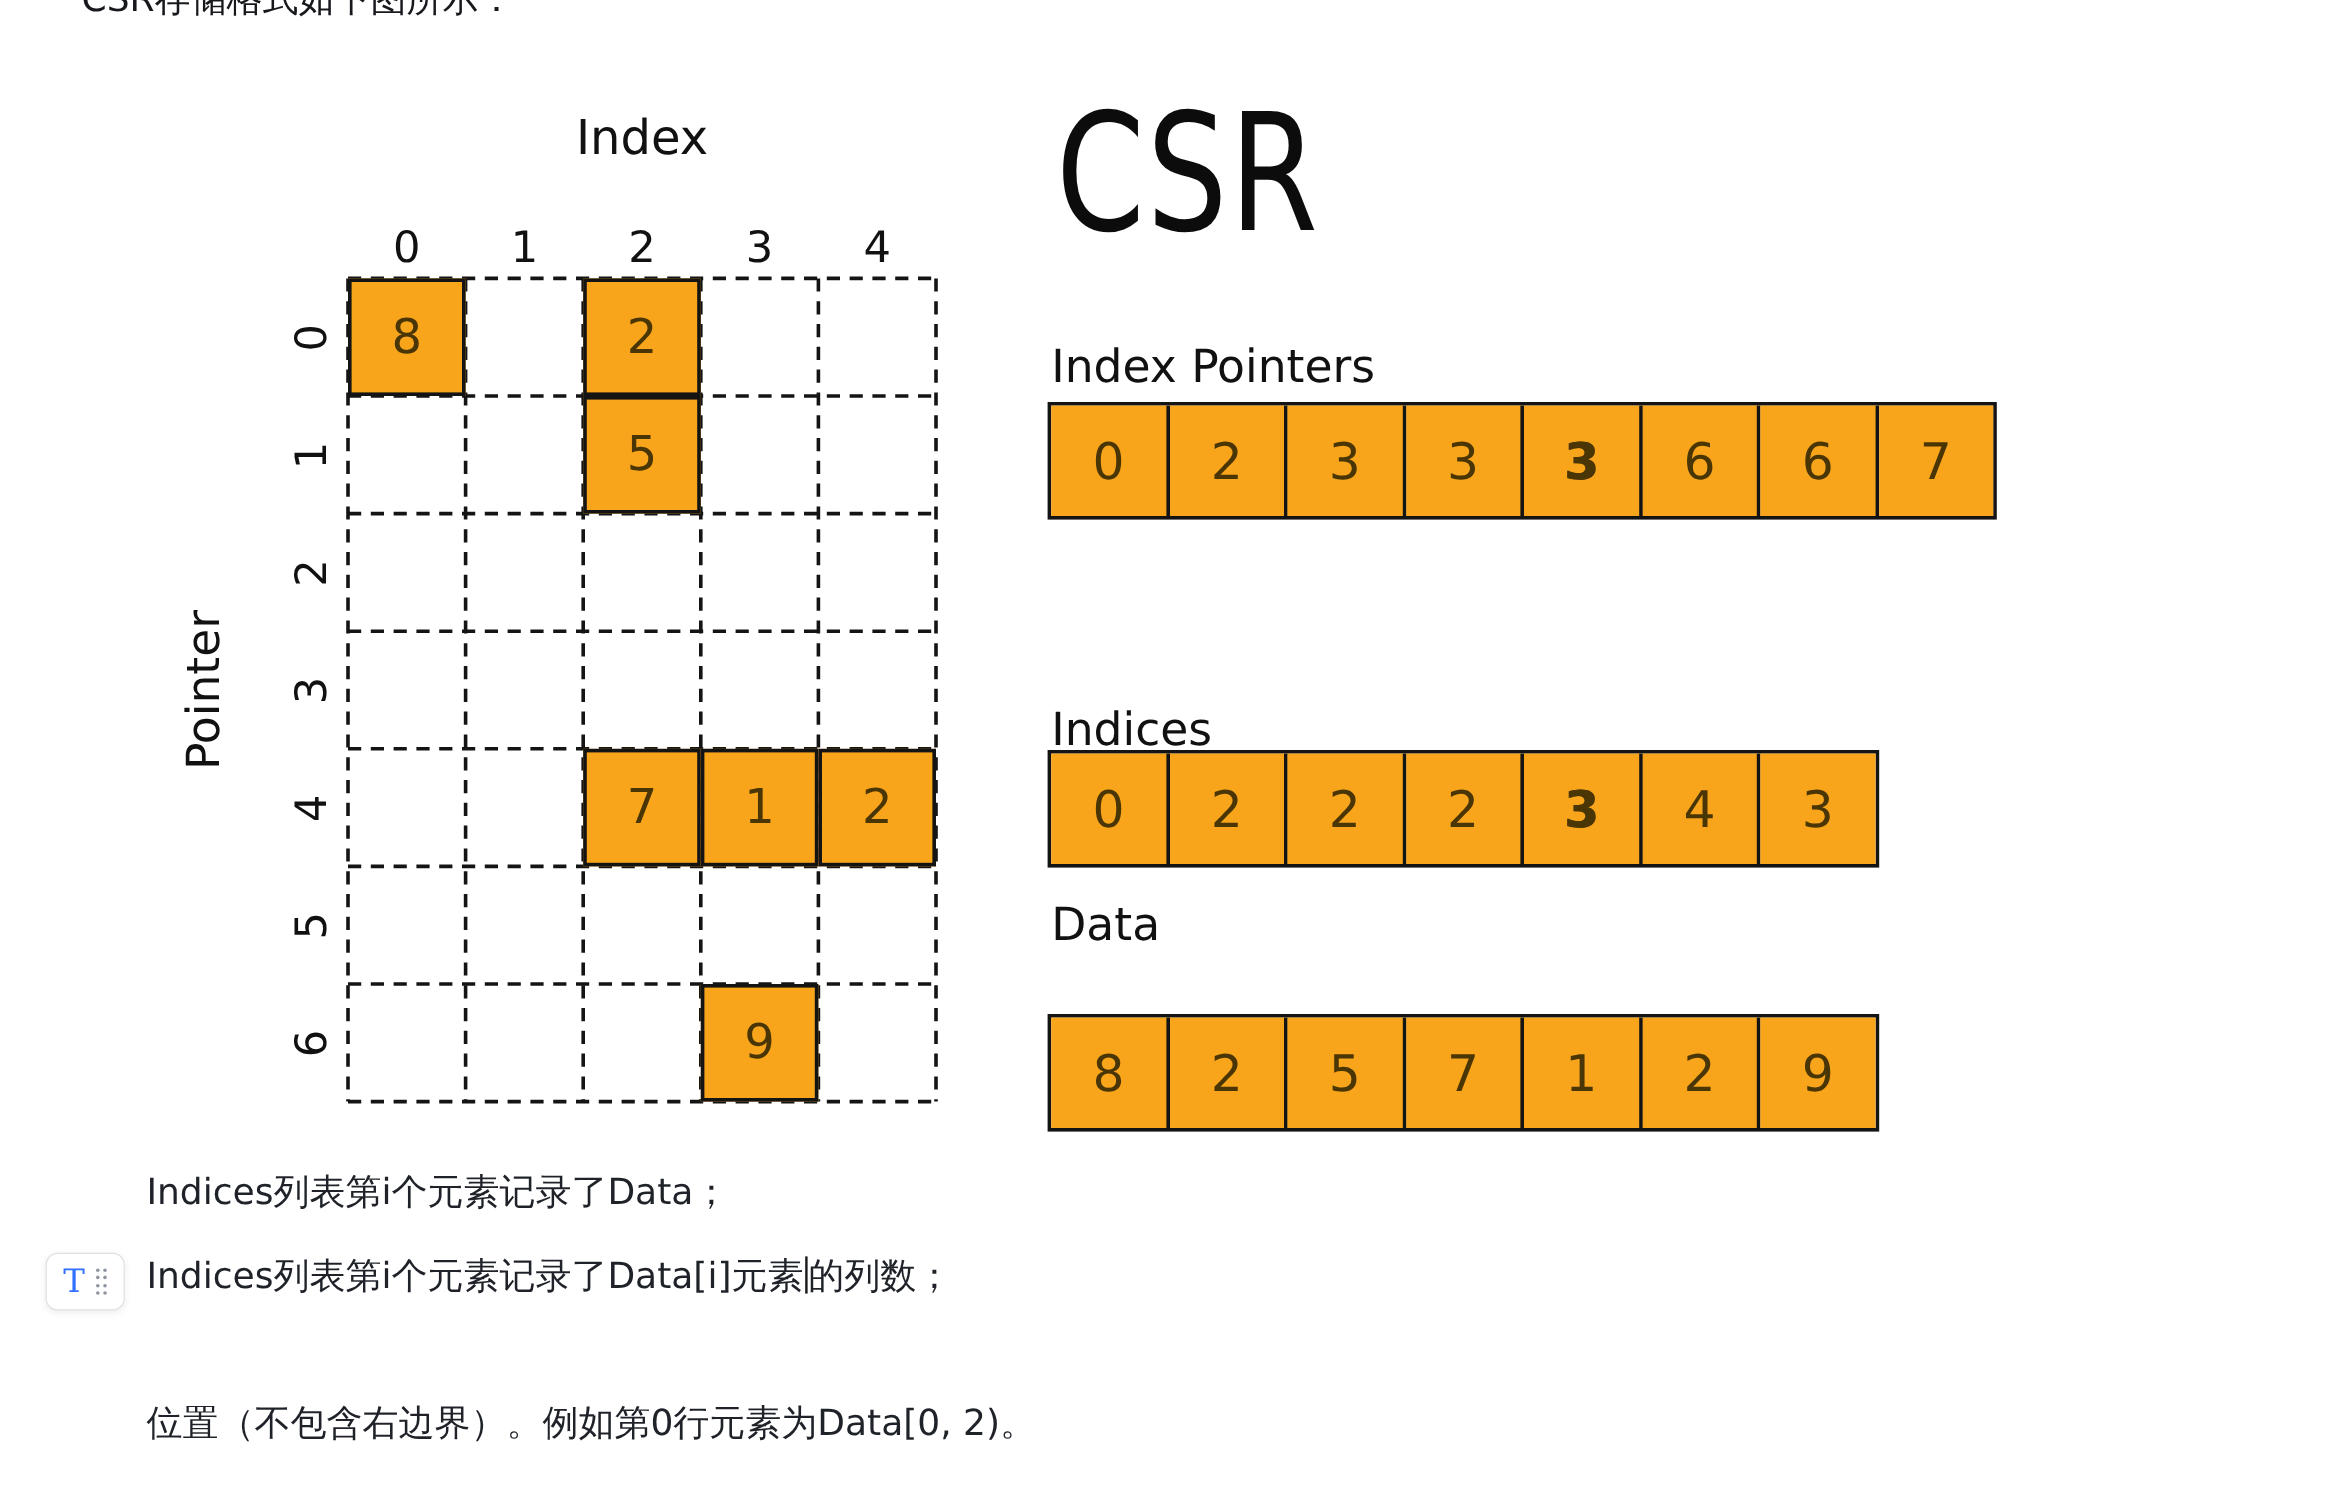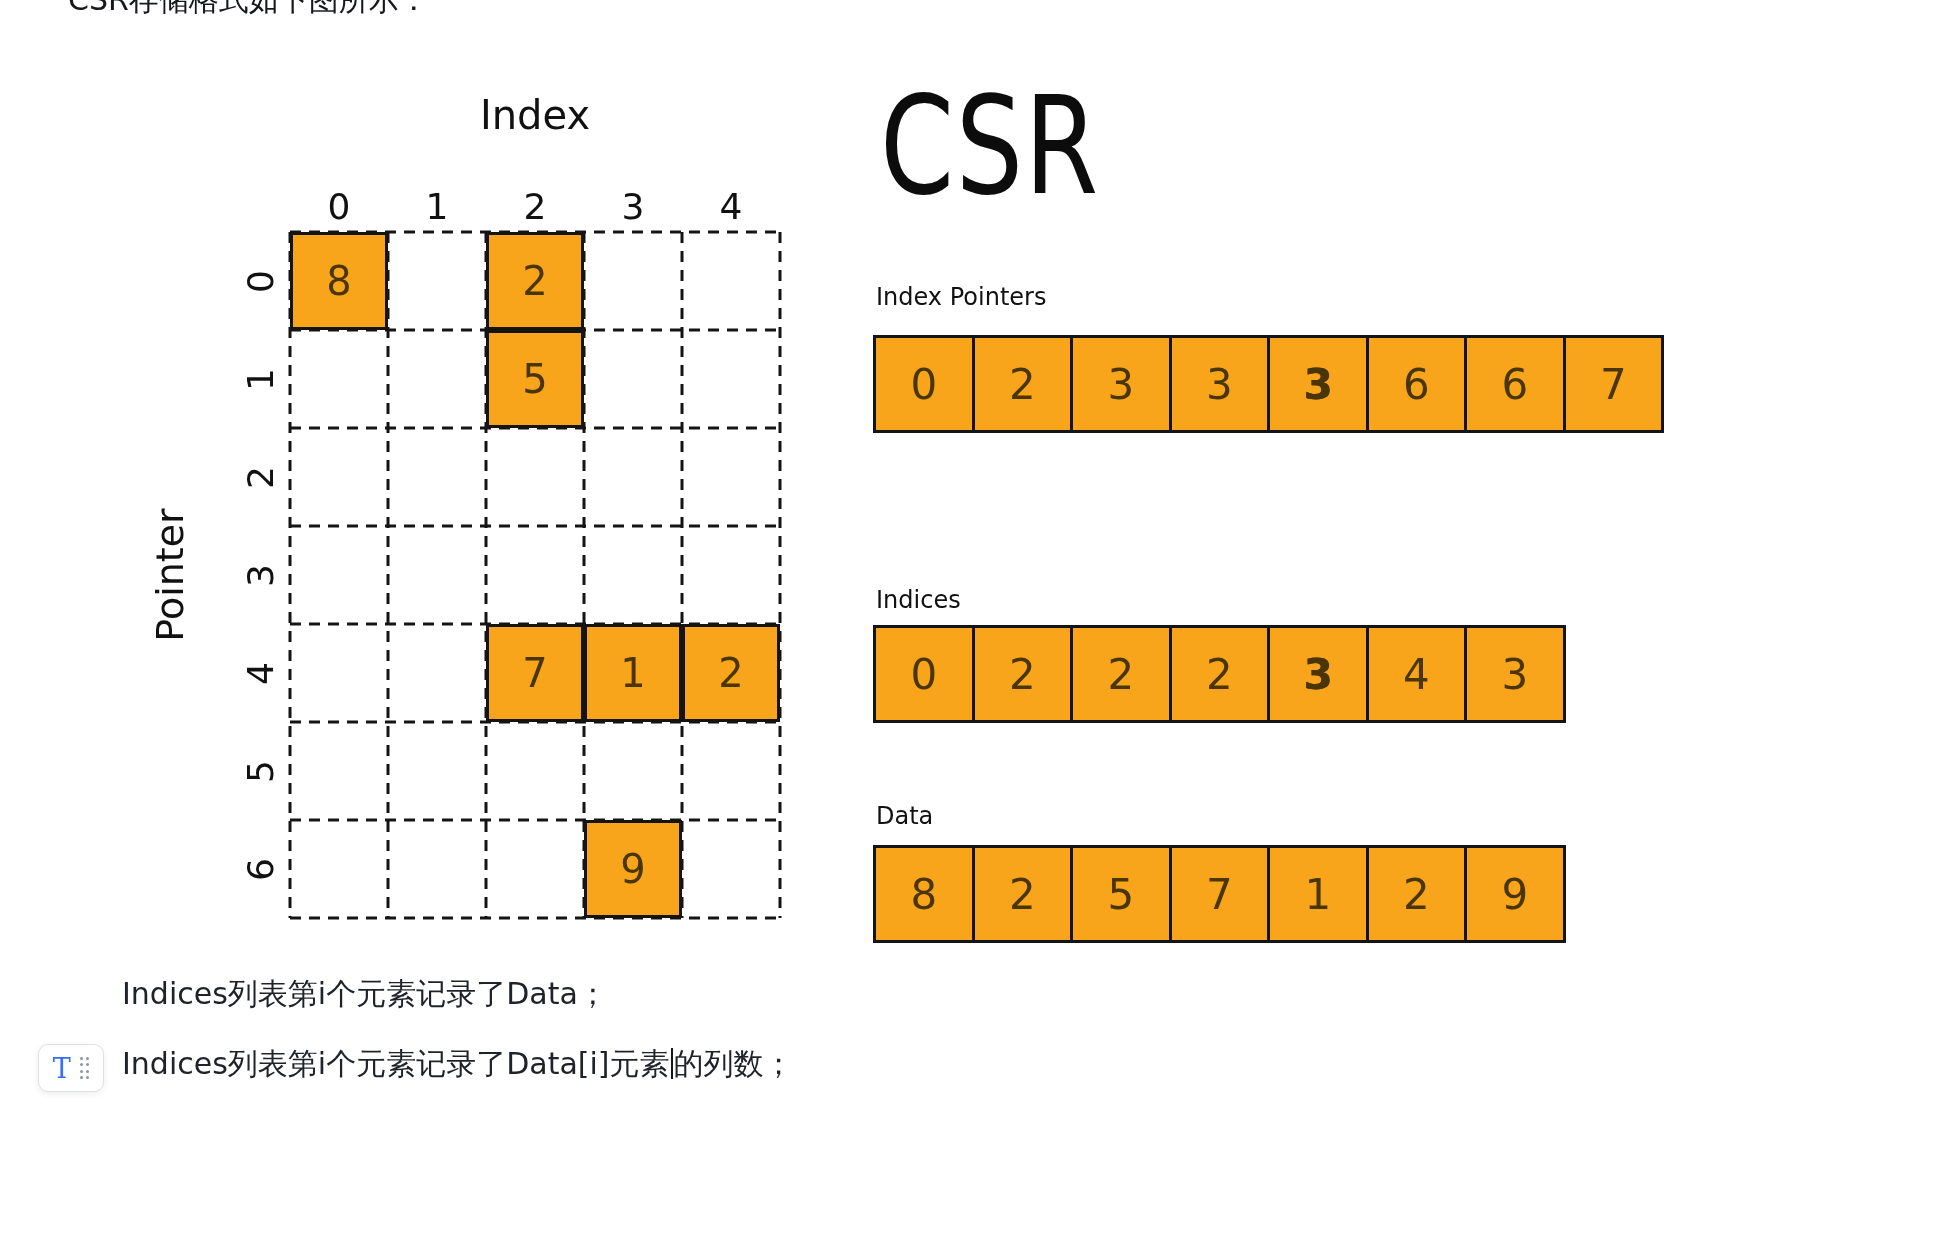--- a/index.html
+++ b/index.html
@@ -15,21 +15,21 @@
   #grid-svg{position:absolute;left:0;top:0;}
   .axis-title{position:absolute;color:#111;font-size:40px;}
   .index-title{left:290px;width:490px;top:92px;text-align:center;}
   .pointer-title{left:110px;top:232px;height:686px;width:120px;display:flex;align-items:center;justify-content:center;}
   .pointer-title span{transform:rotate(-90deg);white-space:nowrap;font-size:38px;}
   .axis-num{position:absolute;color:#111;font-size:36px;display:flex;align-items:center;justify-content:center;}
   .mcell{position:absolute;background:#F8A51B;border:3px solid #141414;box-sizing:border-box;
          display:flex;align-items:center;justify-content:center;font-size:40px;color:#4a3505;}
   .csr-title{position:absolute;left:880px;top:78px;font-size:136px;line-height:1;color:#0c0c0c;
              transform:scaleX(0.78);transform-origin:left top;letter-spacing:2px;}
-  .array-label{position:absolute;left:876px;font-size:24px;color:#111;}
+  .array-label{position:absolute;left:876px;font-size:38px;color:#111;}
   .array-row{position:absolute;left:873px;display:flex;border:3px solid #141414;background:#fff;}
   .acell{width:95.5px;height:92px;background:#F8A51B;border-right:3px solid #141414;
          display:flex;align-items:center;justify-content:center;font-size:42px;color:#4a3505;box-sizing:content-box;}
   .acell:last-child{border-right:none;}
   .acell.bold{font-weight:bold;text-shadow:0.8px 0 0 #4a3505;}
 
   
   .doc-line{position:absolute;left:122px;font-size:30px;line-height:38px;color:#1f2329;white-space:nowrap;}
   .caret{display:inline-block;width:2px;height:31px;background:#17181a;vertical-align:-5px;margin:0 1px;}
 
@@ -129,38 +129,39 @@
     <div class="array-row" id="arr1" style="top:625px">
         <div class="acell">0</div>
         <div class="acell">2</div>
         <div class="acell">2</div>
         <div class="acell">2</div>
         <div class="acell bold">3</div>
         <div class="acell">4</div>
         <div class="acell">3</div>
       </div>
 
-    <div class="array-label" style="top:802px">Data</div>
+    <div class="array-label" style="top:748px">Data</div>
     <div class="array-row" id="arr2" style="top:845px">
         <div class="acell">8</div>
         <div class="acell">2</div>
         <div class="acell">5</div>
         <div class="acell">7</div>
         <div class="acell">1</div>
         <div class="acell">2</div>
         <div class="acell">9</div>
       </div>
   </div>
 
   <div class="doc-line" style="top:975px">Indices列表第i个元素记录了Data；</div>
 
   <div class="doc-line" style="top:1045px">
     <span>Indices列表第i个元素记录了Data[i]元素</span><span class="caret"></span><span>的列数；</span>
   </div>
 
+  <div class="doc-line" style="top:1168px">位置（不包含右边界）。例如第0行元素为Data[0, 2)。</div>
 
   <div class="block-handle">
     <span class="t-glyph">T</span>
     <span class="dots">
         <i></i>
         <i></i>
         <i></i>
         <i></i>
         <i></i>
         <i></i>

